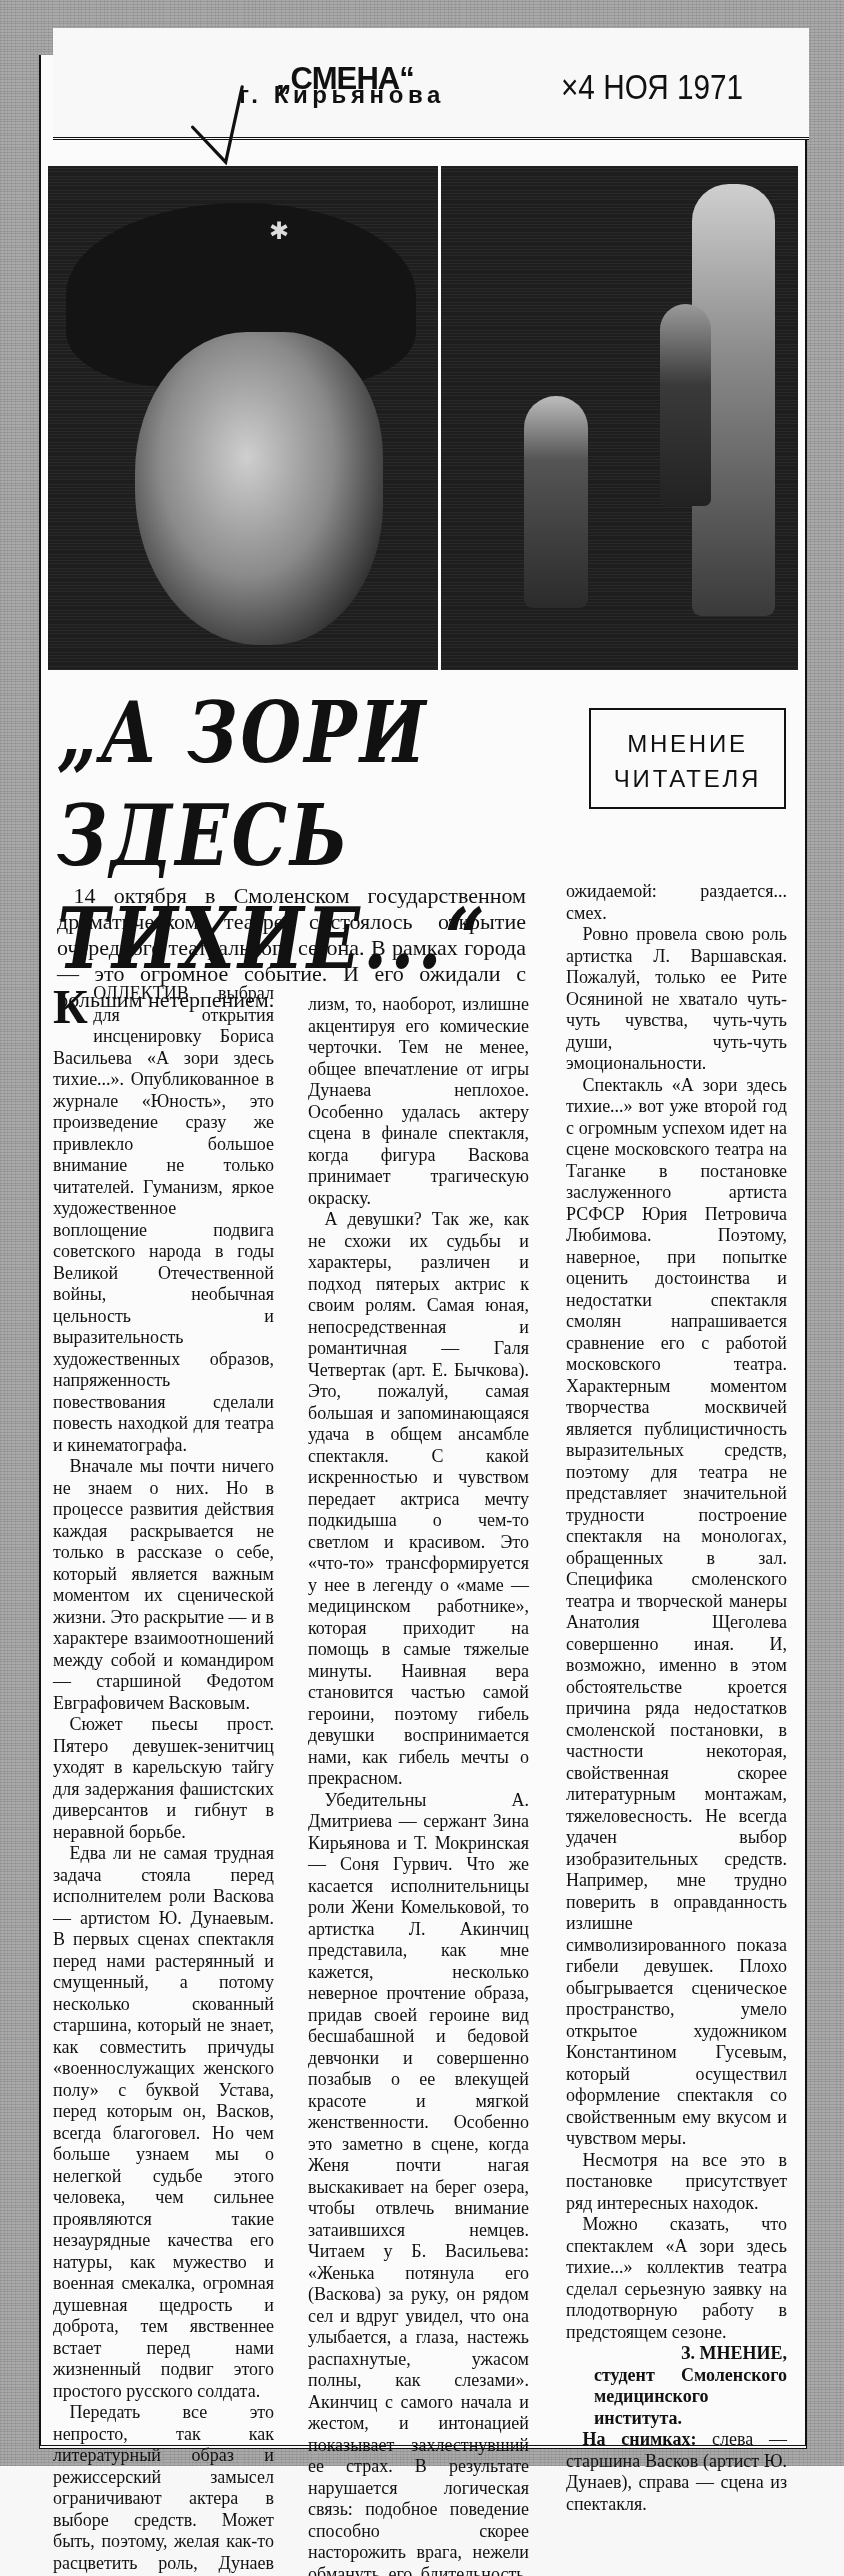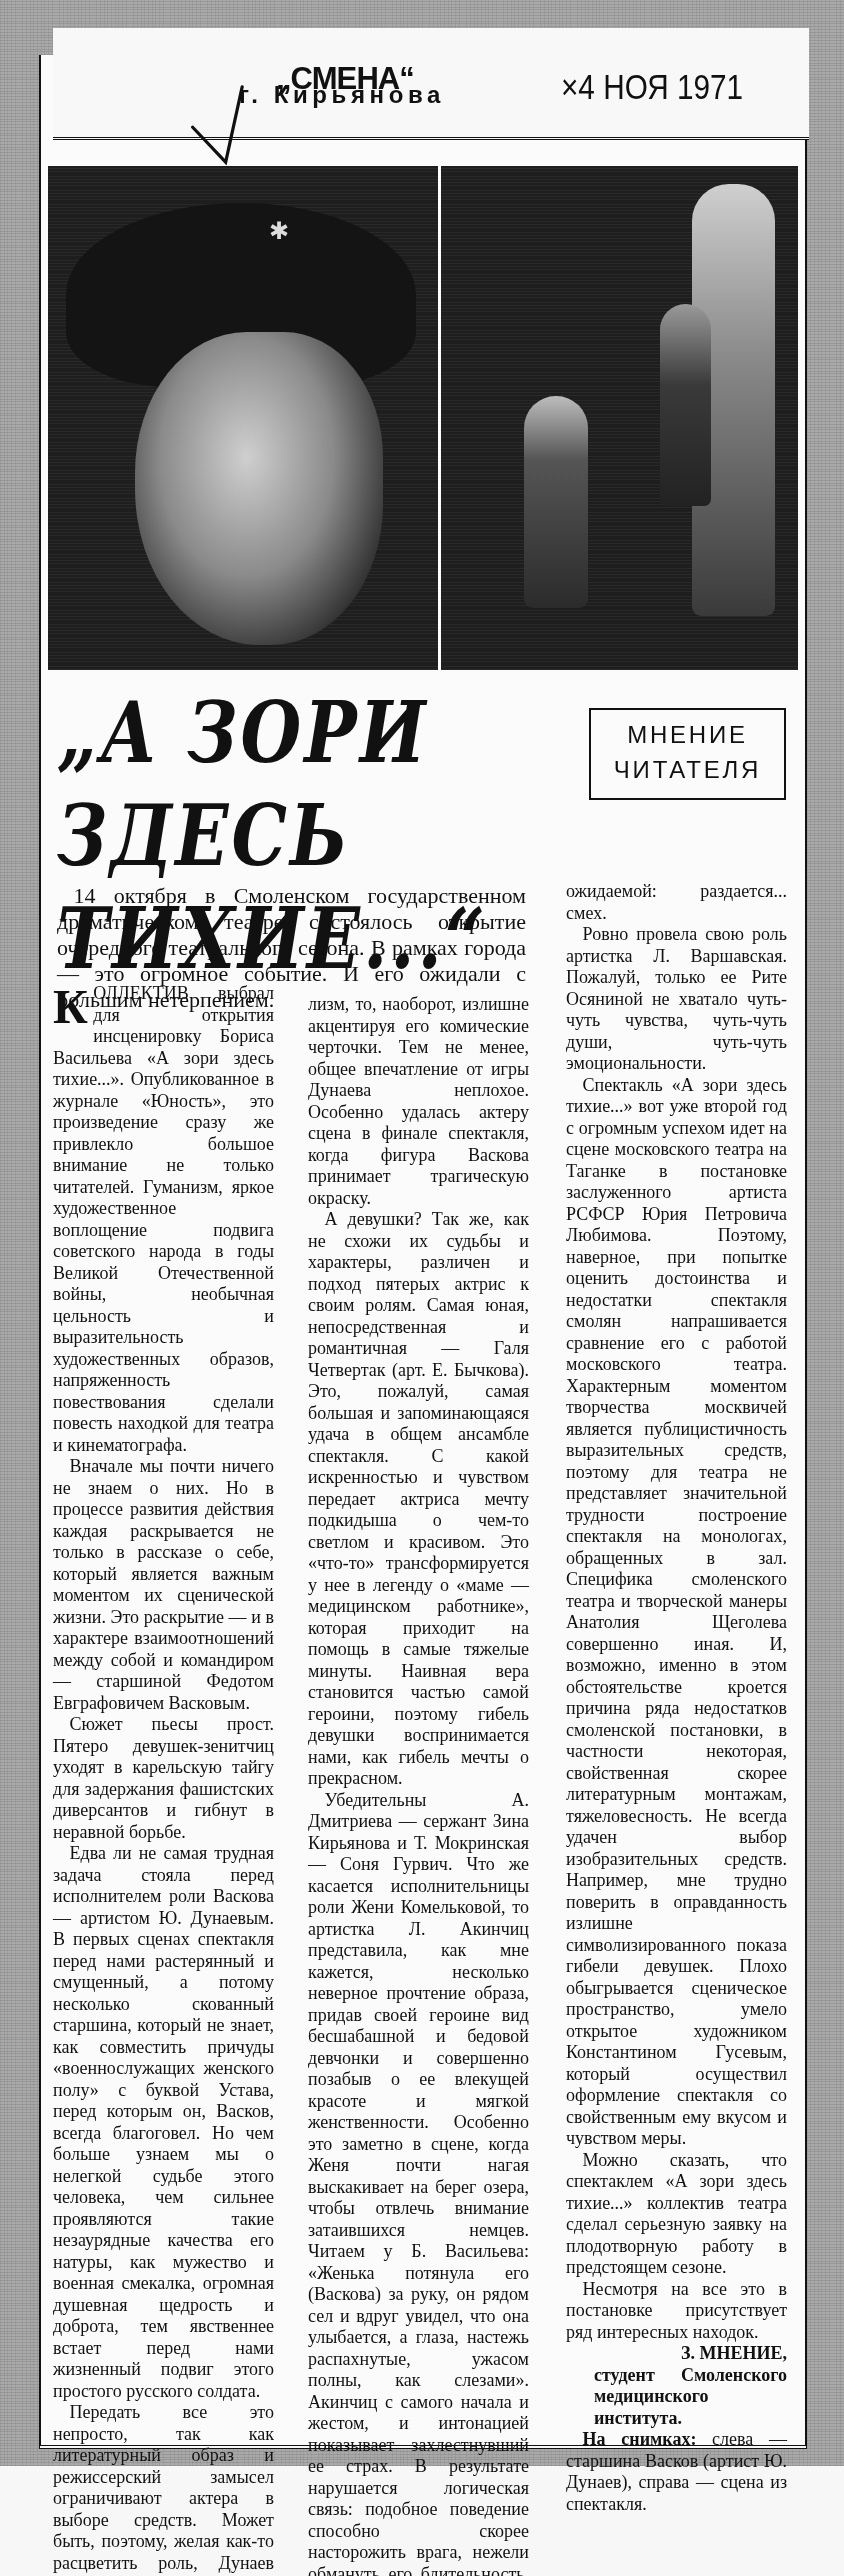--- a/index.html
+++ b/index.html
@@ -24,21 +24,21 @@
   .photo-left{width:390px;}
   .photo-right{width:357px;}
   .face{position:absolute;left:87px;top:166px;width:248px;height:313px;border-radius:45% 40% 45% 50%;
     background:radial-gradient(ellipse at 45% 40%,#cfcfcf 0%,#8a8a8a 45%,#2a2a2a 80%);}
   .cap{position:absolute;left:18.4px;top:37px;width:350px;height:184px;border-radius:50% 50% 30% 30%;background:#141414;}
   .star{position:absolute;left:221px;top:51px;color:#ddd;font-size:24px;}
   .fig-tall{position:absolute;right:23px;top:18.4px;width:83px;height:432px;border-radius:37px 37px 9.2px 9.2px;background:linear-gradient(#cfcfcf,#8a8a8a 40%,#3a3a3a);}
   .fig-small{position:absolute;left:83px;top:230px;width:64px;height:212px;border-radius:32px 32px 9.2px 9.2px;background:linear-gradient(#bdbdbd,#555 30%,#2b2b2b);}
   .fig-mid{position:absolute;right:87px;top:138px;width:51px;height:202px;border-radius:28px 28px 7.4px 7.4px;background:linear-gradient(#9a9a9a,#3a3a3a 40%,#222);}
   .headline{position:absolute;left:57px;top:681px;font-family:"DejaVu Serif",serif;font-style:italic;font-weight:bold;font-size:85px;line-height:103px;letter-spacing:3.7px;transform:scaleX(.82);transform-origin:left;}
-  .rubric{position:absolute;left:589px;top:708px;width:193px;height:81px;border:2.8px double #111;text-align:center;font-family:"Liberation Sans",sans-serif;font-size:24px;line-height:35px;letter-spacing:2.8px;padding-top:7px;}
+  .rubric{position:absolute;left:589px;top:708px;width:193px;height:81px;border:2.8px double #111;text-align:center;font-family:"Liberation Sans",sans-serif;font-size:24px;line-height:35px;letter-spacing:2.8px;padding-top:16px;}
   .lead{position:absolute;left:57px;top:883px;width:469px;font-family:"Liberation Serif",serif;font-size:22px;line-height:26px;text-indent:16.6px;text-align:justify;}
   .col{position:absolute;font-family:"Liberation Serif",serif;font-size:18px;line-height:21.5px;text-align:justify;hyphens:manual;}
   .col p{margin:0;text-indent:16.6px;}
   .col1{left:53px;top:983px;width:221px;}
   .col2{left:308px;top:994px;width:221px;}
   .col3{left:566px;top:881px;width:221px;}
   .dropcap{float:left;font-size:48px;line-height:40px;font-weight:bold;margin:3.7px 5.5px 0 0;}
   .col1 p.first{text-indent:0;}
   .signature{text-align:right;font-weight:bold;margin-top:5.5px;}
   .sig-title{font-weight:bold;padding-left:28px;text-indent:0 !important;}
@@ -97,19 +97,19 @@
 <div class="col col2">
   <p style="text-indent:0">лизм, то, наоборот, излишне акцентируя его комические черточки. Тем не менее, общее впечатление от игры Дунаева неплохое. Особенно удалась актеру сцена в финале спектакля, когда фигура Васкова принимает трагическую окраску.</p>
   <p>А девушки? Так же, как не схожи их судьбы и характеры, различен и подход пятерых актрис к своим ролям. Самая юная, непосредственная и романтичная — Галя Четвертак (арт. Е. Бычкова). Это, пожалуй, самая большая и запоминающаяся удача в общем ансамбле спектакля. С какой искренностью и чувством передает актриса мечту подкидыша о чем-то светлом и красивом. Это «что-то» трансформируется у нее в легенду о «маме — медицинском работнике», которая приходит на помощь в самые тяжелые минуты. Наивная вера становится частью самой героини, поэтому гибель девушки воспринимается нами, как гибель мечты о прекрасном.</p>
   <p>Убедительны А. Дмитриева — сержант Зина Кирьянова и Т. Мокринская — Соня Гурвич. Что же касается исполнительницы роли Жени Комельковой, то артистка Л. Акинчиц представила, как мне кажется, несколько неверное прочтение образа, придав своей героине вид бесшабашной и бедовой девчонки и совершенно позабыв о ее влекущей красоте и мягкой женственности. Особенно это заметно в сцене, когда Женя почти нагая выскакивает на берег озера, чтобы отвлечь внимание затаившихся немцев. Читаем у Б. Васильева: «Женька потянула его (Васкова) за руку, он рядом сел и вдруг увидел, что она улыбается, а глаза, настежь распахнутые, ужасом полны, как слезами». Акинчиц с самого начала и жестом, и интонацией показывает захлестнувший ее страх. В результате нарушается логическая связь: подобное поведение способно скорее насторожить врага, нежели обмануть его бдительность. И, что самое обидное, реакция зрительного зала оказывается прямо противоположной</p>
 </div>
 
 <div class="col col3">
   <p style="text-indent:0">ожидаемой: раздается... смех.</p>
   <p>Ровно провела свою роль артистка Л. Варшавская. Пожалуй, только ее Рите Осяниной не хватало чуть-чуть чувства, чуть-чуть души, чуть-чуть эмоциональности.</p>
   <p>Спектакль «А зори здесь тихие...» вот уже второй год с огромным успехом идет на сцене московского театра на Таганке в постановке заслуженного артиста РСФСР Юрия Петровича Любимова. Поэтому, наверное, при попытке оценить достоинства и недостатки спектакля смолян напрашивается сравнение его с работой московского театра. Характерным моментом творчества москвичей является публицистичность выразительных средств, поэтому для театра не представляет значительной трудности построение спектакля на монологах, обращенных в зал. Специфика смоленского театра и творческой манеры Анатолия Щеголева совершенно иная. И, возможно, именно в этом обстоятельстве кроется причина ряда недостатков смоленской постановки, в частности некоторая, свойственная скорее литературным монтажам, тяжеловесность. Не всегда удачен выбор изобразительных средств. Например, мне трудно поверить в оправданность излишне символизированного показа гибели девушек. Плохо обыгрывается сценическое пространство, умело открытое художником Константином Гусевым, который осуществил оформление спектакля со свойственным ему вкусом и чувством меры.</p>
+  <p>Несмотря на все это в постановке присутствует ряд интересных находок.</p>
   <p>Можно сказать, что спектаклем «А зори здесь тихие...» коллектив театра сделал серьезную заявку на плодотворную работу в предстоящем сезоне.</p>
-  <p>Несмотря на все это в постановке присутствует ряд интересных находок.</p>
   <p class="signature">З. МНЕНИЕ,</p>
   <p class="sig-title">студент Смоленского медицинского института.</p>
   <p class="caption"><b>На снимках:</b> <span>слева — старшина Васков (артист Ю. Дунаев), справа — сцена из спектакля.</span></p>
 </div>
 
 
 </body></html>

